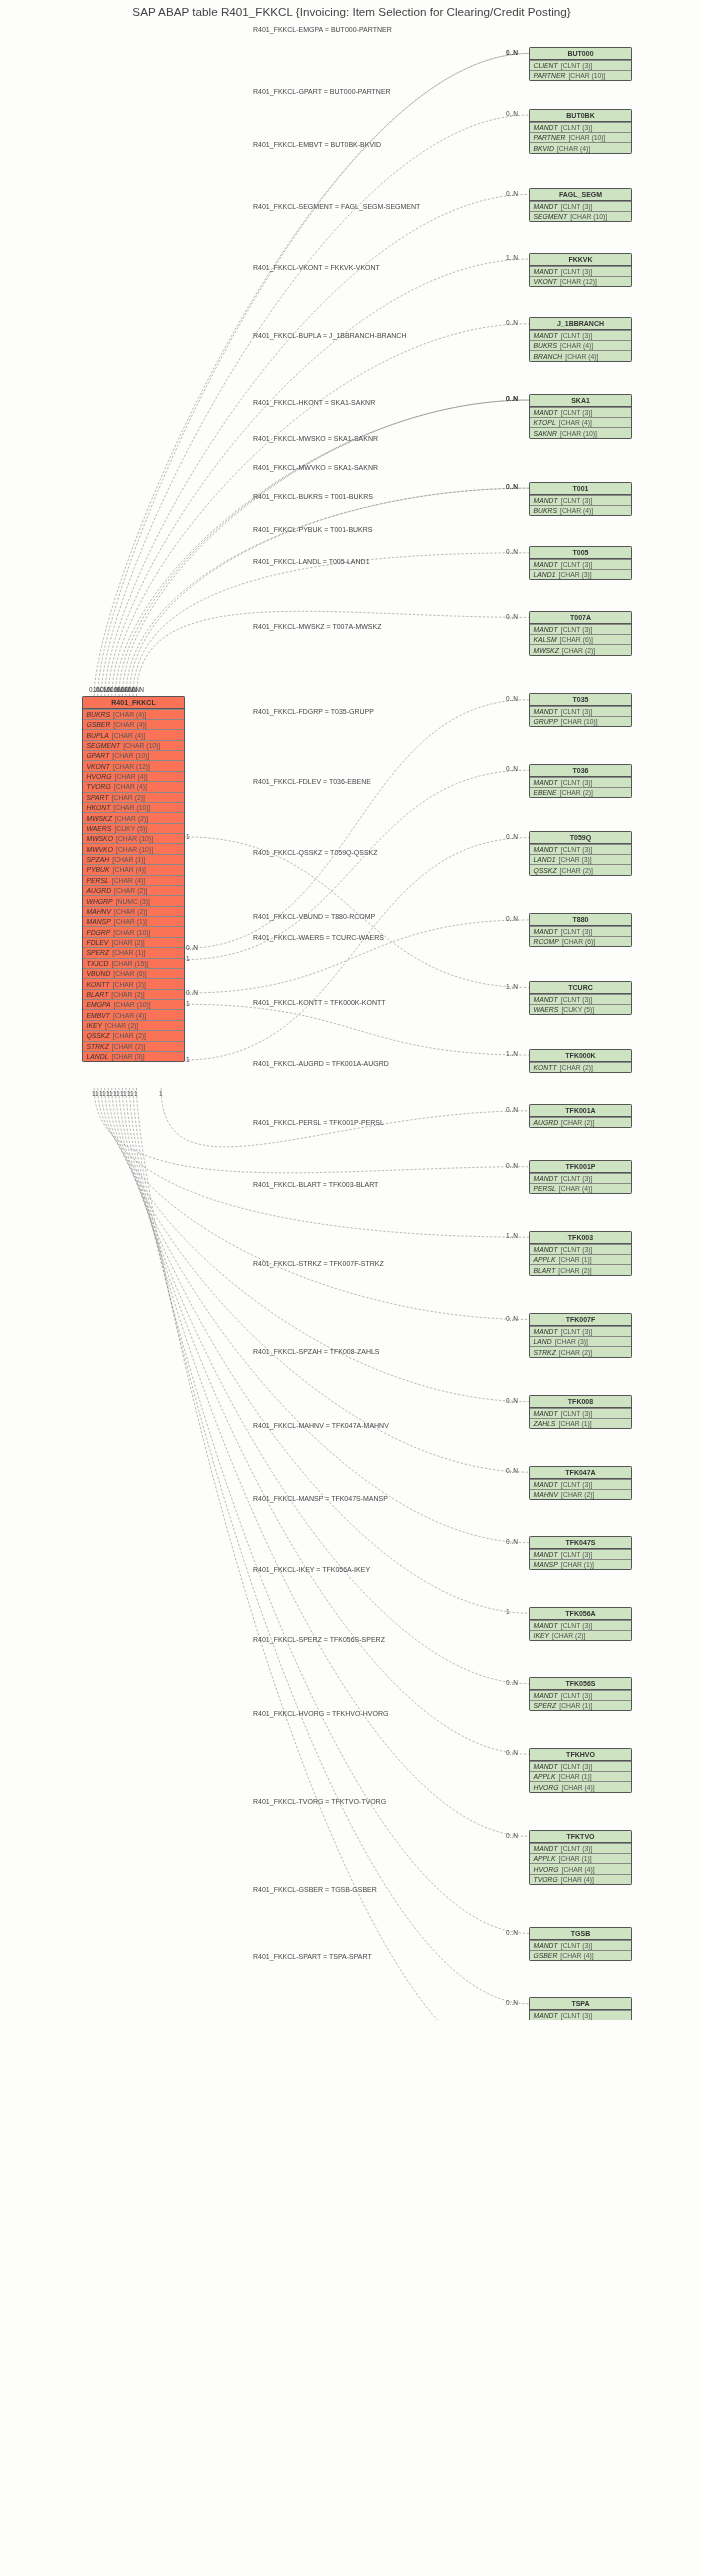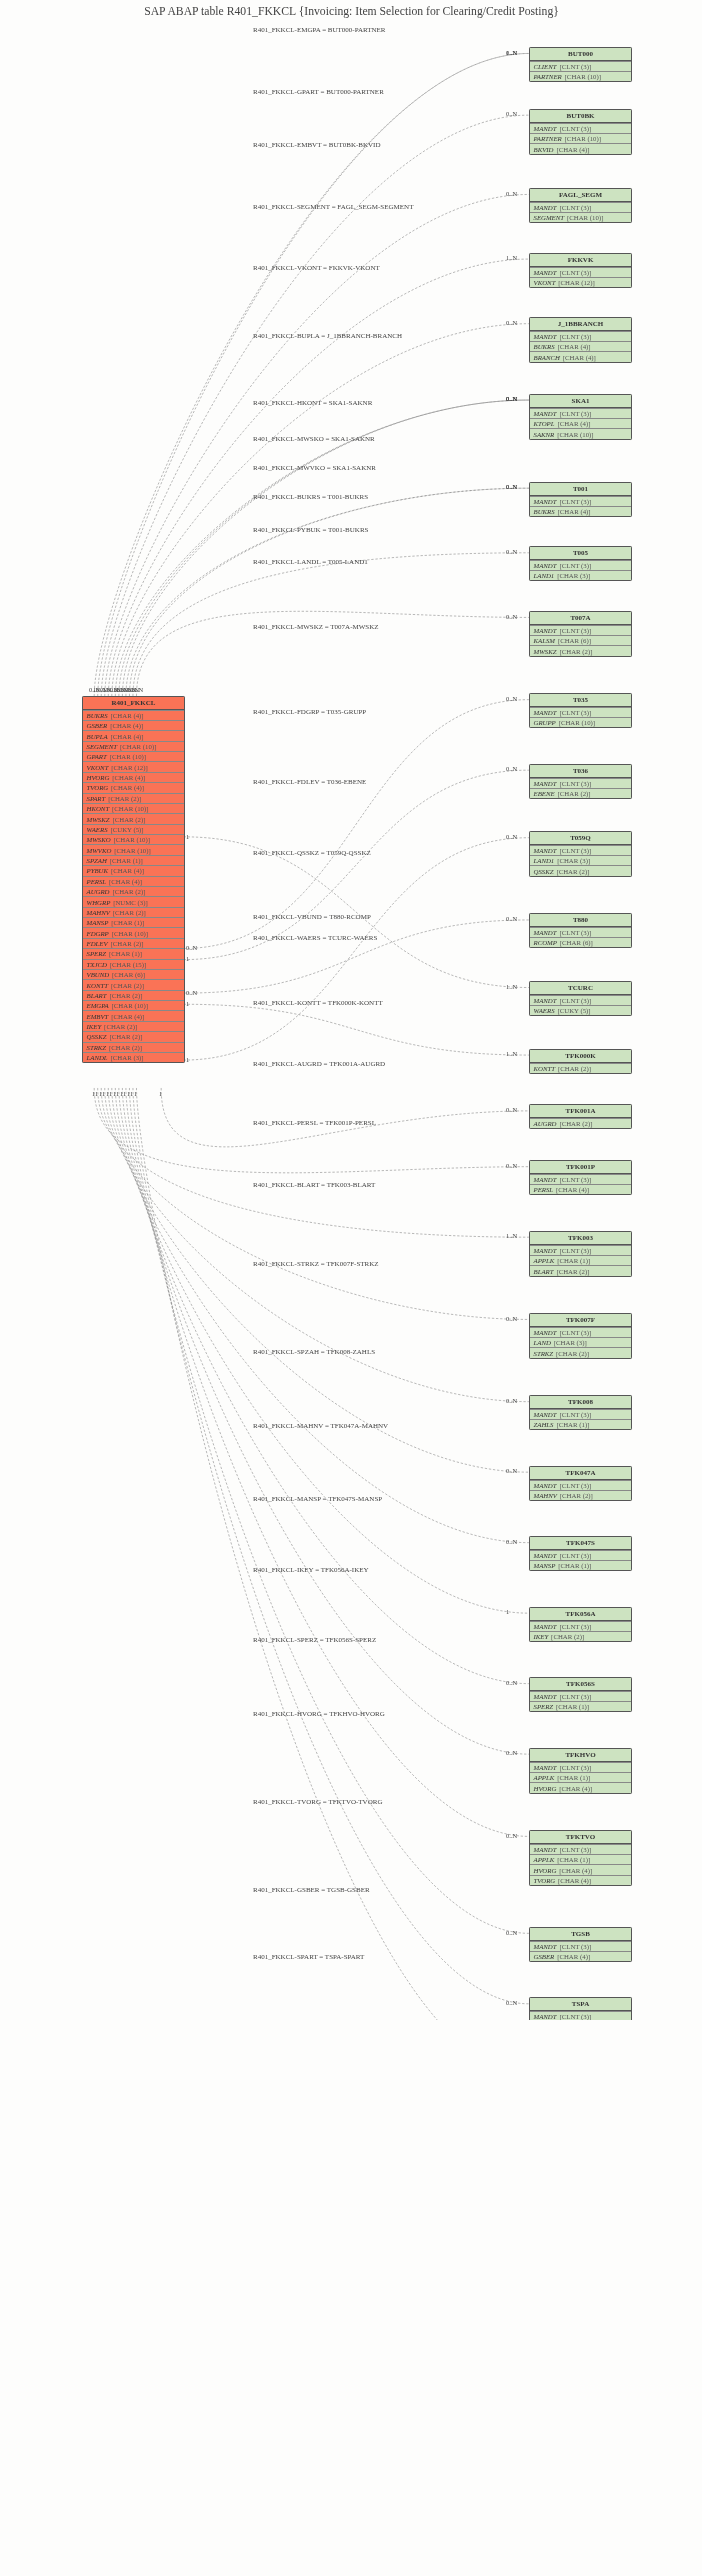--- a/index.html
+++ b/index.html
@@ -6,21 +6,20 @@
     margin:0;
     background:#fdfdfc;
     font-family:Arial,Helvetica,sans-serif;
     font-size:7px;
     color:#333;
   }
   #canvas{
     position:relative;
     width:703px;
     height:2020px;
-    font-family:Liberation Serif, serif;
   }
   svg.edges{
     position:absolute;
     left:0;top:0;
     width:703px;height:2576px;
     pointer-events:none;
   }
   h1.title{
     position:absolute;
     left:0;right:0;top:4.7px;

